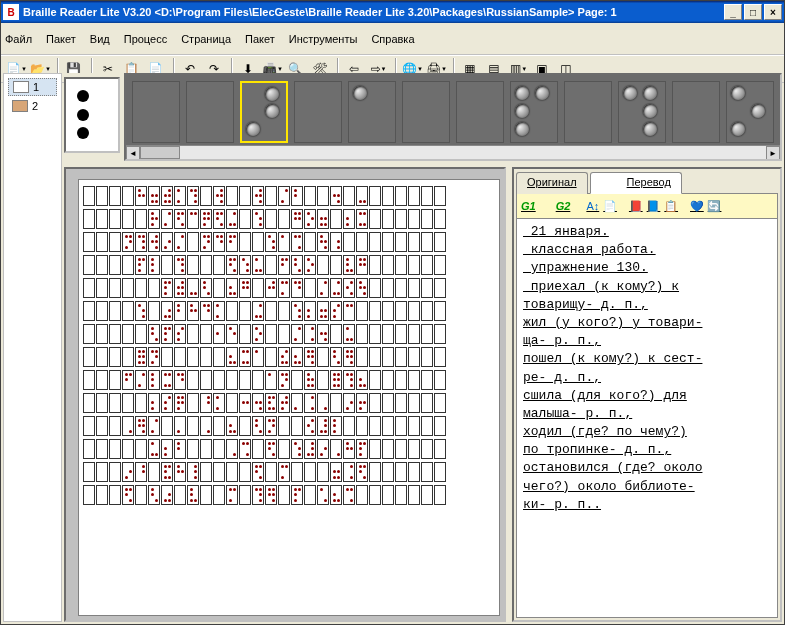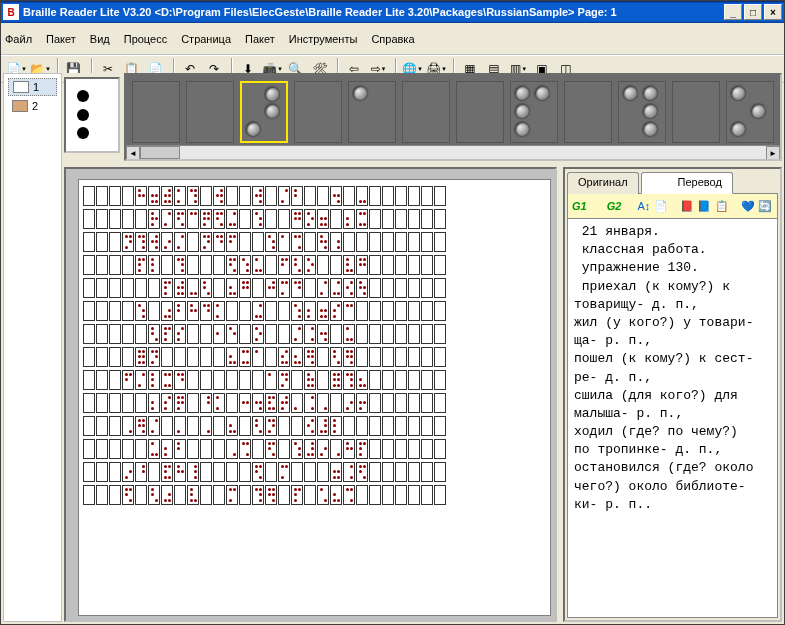--- a/index.html
+++ b/index.html
@@ -162,25 +162,26 @@
     display:grid;
     grid-template-columns:1fr 1fr;
     grid-template-rows:1fr 1fr 1fr;
     padding:1px; gap:0;
     flex-shrink:0;
   }
   .d { width:3px; height:3px; border-radius:50%; background:#8b0000; margin:auto;}
   .e { width:3px; height:3px; }
   
   .right-pane {
-    width: 219px;
+    width: 270px;
     border: 2px inset #c0c0c0;
     background:#ece9d8;
     display:flex; flex-direction:column;
     padding:2px;
+    text-decoration:underline;
   }
   .tabs { display:flex; height:22px; }
   .tab {
     padding: 3px 10px 0 10px;
     border:1px solid #888; border-bottom:none;
     background:#ece9d8;
     border-radius: 3px 3px 0 0;
     margin-right:2px;
     font-size:11px;
     position:relative; top:1px;

